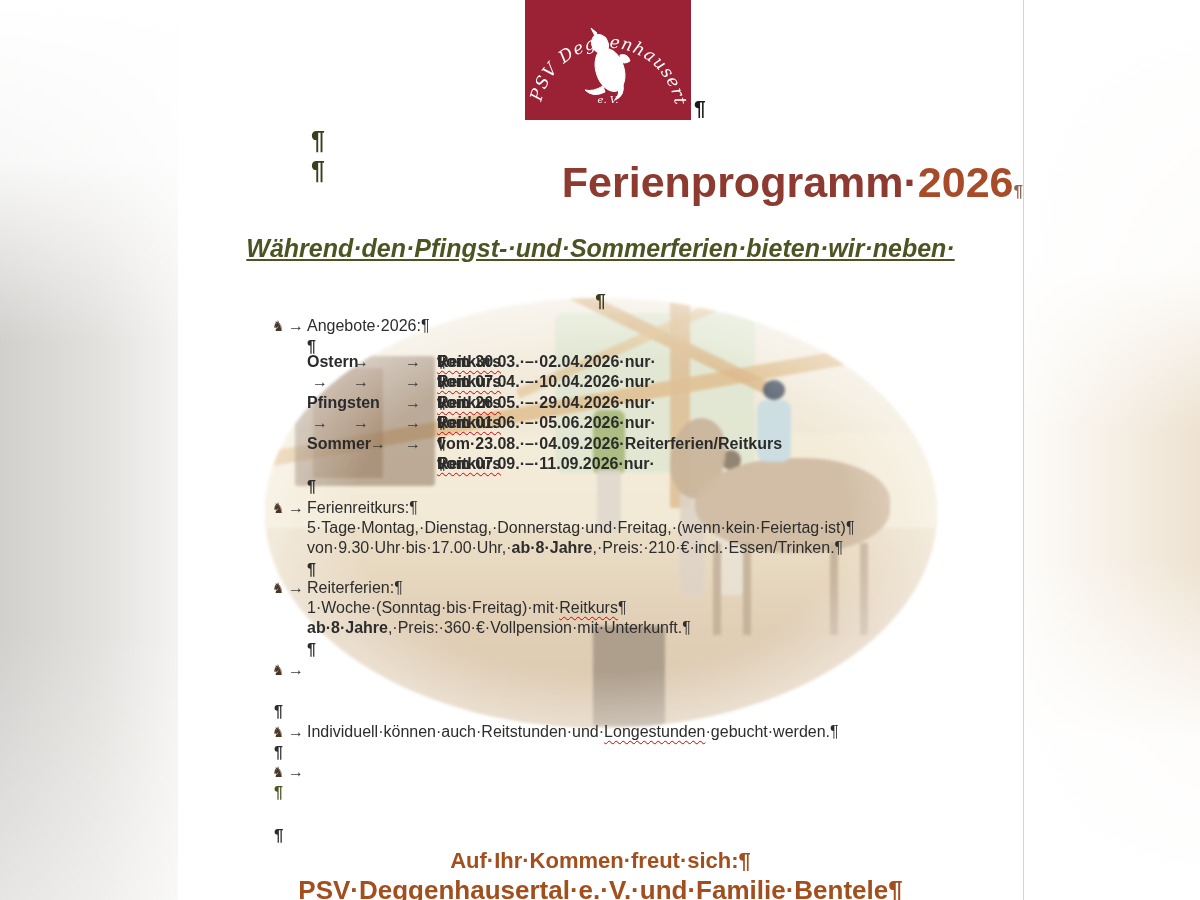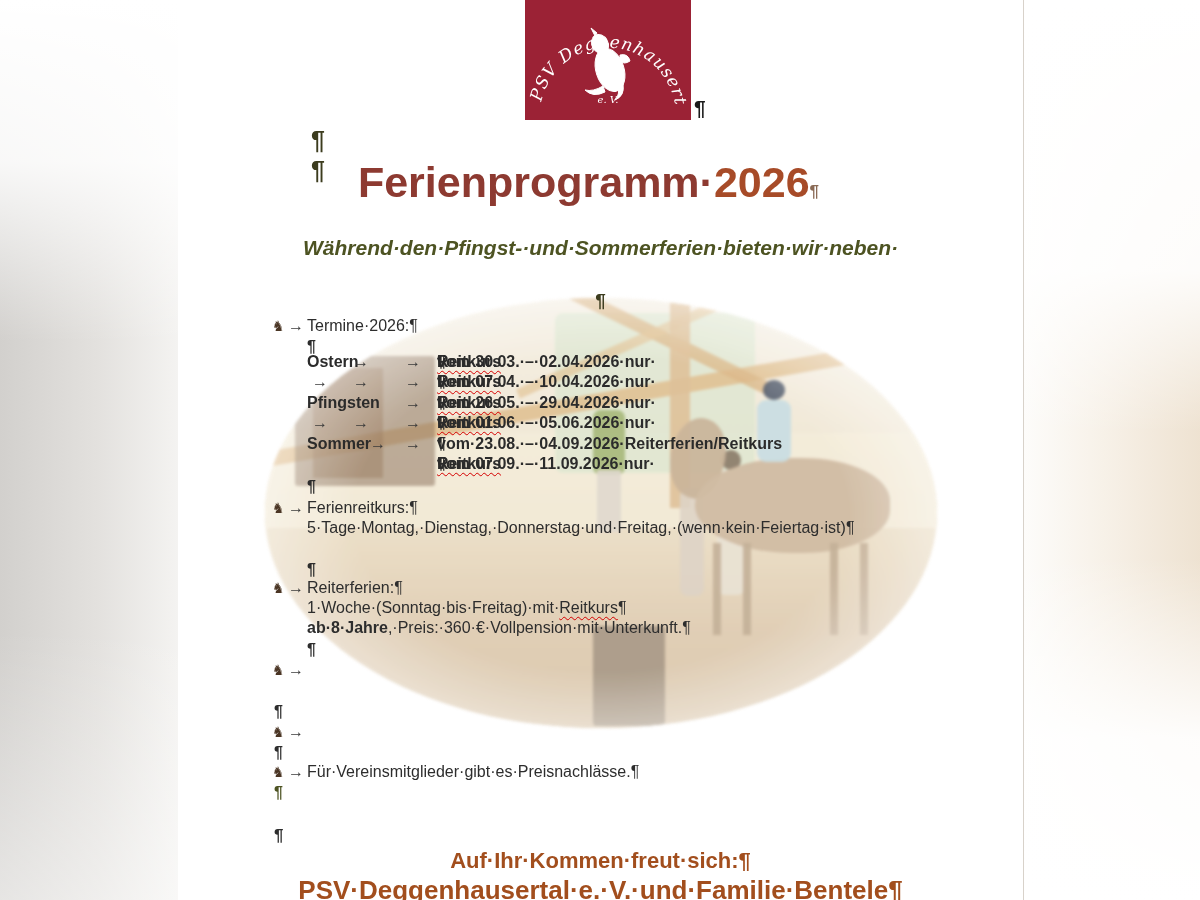--- a/index.html
+++ b/index.html
@@ -48,28 +48,28 @@
     background:radial-gradient(ellipse at 50% 50%,rgba(255,255,255,0) 52%,rgba(255,255,255,0.55) 78%,rgba(255,255,255,0.95) 96%);}
 
   
   .logo{position:absolute;left:525px;top:0;width:166px;height:120px;background:#9b2235;z-index:2;}
   .logo svg{display:block;}
   .pil-logo{position:absolute;left:694px;top:96px;font-size:21px;font-weight:bold;color:#1a1a1a;z-index:2;}
 
   
   .pil-h1{position:absolute;left:311px;top:126px;font-size:25px;font-weight:bold;color:#3c3c1e;z-index:2;}
   .pil-h2{position:absolute;left:311px;top:156px;font-size:25px;font-weight:bold;color:#3c3c1e;z-index:2;}
-  .title{position:absolute;left:166px;top:158px;width:845px;text-align:center;z-index:2;
+  .title{position:absolute;left:178px;top:158px;width:845px;text-align:right;z-index:2;
     font-size:43px;font-weight:bold;letter-spacing:0px;color:#8d3a31;}
   .title .yr{color:#a74b28;}
   .title .pil{font-size:17px;color:#8a6a55;font-weight:bold;}
 
   
   .intro{position:absolute;left:178px;top:234px;width:845px;text-align:center;z-index:2;
-    font-size:21px;line-height:28px;font-weight:bold;font-style:italic;color:#4d5322;}
+    font-size:25px;line-height:28px;font-weight:bold;font-style:italic;color:#4d5322;text-decoration:underline;}
   .pil-intro{position:absolute;left:178px;top:290px;width:845px;text-align:center;z-index:2;
     font-size:19px;font-weight:bold;color:#3c3c1e;}
 
   
   .brow,.bline,.pmark,.sched{position:absolute;z-index:2;font-size:16px;line-height:20px;color:#2d2d2d;}
   .brow{left:272px;width:680px;height:21px;}
   .brow .bullet{position:absolute;left:0;top:3px;font-size:14px;line-height:14px;color:#4a3524;}
   .brow .tab{position:absolute;left:16px;top:0;color:#3a3a3a;}
   .brow .btext{position:absolute;left:35px;top:0;}
   .bline{left:307px;width:640px;}
@@ -150,21 +150,21 @@
   <div class="title"><span>Ferienprogramm</span><span>·</span><span class="yr">2026</span><span class="pil">¶</span></div>
 
   <div class="intro">
     <div>Während·den·Pfingst-·und·Sommerferien·bieten·wir·neben·</div>
   </div>
   <div class="pil-intro">¶</div>
 
   <div class="brow" style="top:316px">
     <span class="bullet">♞</span>
     <span class="tab arr">→</span>
-    <span class="btext">Termine·2026:¶</span>
+    <span class="btext">Angebote·2026:¶</span>
   </div>
   <div class="pmark" style="left:307px;top:337px;">¶</div>
 
   <div class="sched">
     <div class="srow">
       <span class="sl">Ostern</span>
       <span class="sa1 arr">→</span>
       <span class="sa2 arr">→</span>
       <span class="st">
           <span>vom·30.03.·–·02.04.2026·nur·</span>
@@ -220,47 +220,48 @@
     </div>
   </div>
   <div class="pmark" style="left:307px;top:477px;">¶</div>
 
   <div class="brow" style="top:498px">
     <span class="bullet">♞</span>
     <span class="tab arr">→</span>
     <span class="btext">Ferienreitkurs:¶</span>
   </div>
   <div class="bline" style="top:518px">5·Tage·Montag,·Dienstag,·Donnerstag·und·Freitag,·(wenn·kein·Feiertag·ist)¶</div>
+  <div class="bline" style="top:538px"><span>von·9.30·Uhr·bis·17.00·Uhr,·</span><span class="b">ab·8·Jahre</span><span>,·Preis:·210·€·incl.·Essen/Trinken.¶</span></div>
   <div class="pmark" style="left:307px;top:560px;">¶</div>
 
   <div class="brow" style="top:578px">
     <span class="bullet">♞</span>
     <span class="tab arr">→</span>
     <span class="btext">Reiterferien:¶</span>
   </div>
   <div class="bline" style="top:598px"><span>1·Woche·(Sonntag·bis·Freitag)·mit·</span><span class="wavy">Reitkurs</span><span>¶</span></div>
   <div class="bline" style="top:618px"><span class="b">ab·8·Jahre</span><span>,·Preis:·360·€·Vollpension·mit·Unterkunft.¶</span></div>
   <div class="pmark" style="left:307px;top:640px;">¶</div>
 
   <div class="brow" style="top:660px">
     <span class="bullet">♞</span>
     <span class="tab arr">→</span>
   </div>
   <div class="pmark" style="left:274px;top:702px;">¶</div>
 
   <div class="brow" style="top:722px">
     <span class="bullet">♞</span>
     <span class="tab arr">→</span>
+    <span class="btext"><span>Individuell·können·auch·Reitstunden·und·</span><span class="wavy">Longestunden</span><span>·gebucht·werden.¶</span></span>
   </div>
   <div class="pmark" style="left:274px;top:743px;">¶</div>
 
   <div class="brow" style="top:762px">
     <span class="bullet">♞</span>
     <span class="tab arr">→</span>
-    <span class="btext">Für·Vereinsmitglieder·gibt·es·Preisnachlässe.¶</span>
   </div>
   <div class="pmark" style="left:274px;top:783px;color:#4d5322;">¶</div>
 
   <div class="pmark" style="left:274px;top:826px;font-size:17px;">¶</div>
 
   <div class="footer1">Auf·Ihr·Kommen·freut·sich:¶</div>
   <div class="footer2">PSV·Deggenhausertal·e.·V.·und·Familie·Bentele¶</div>
 
 </div>
 

